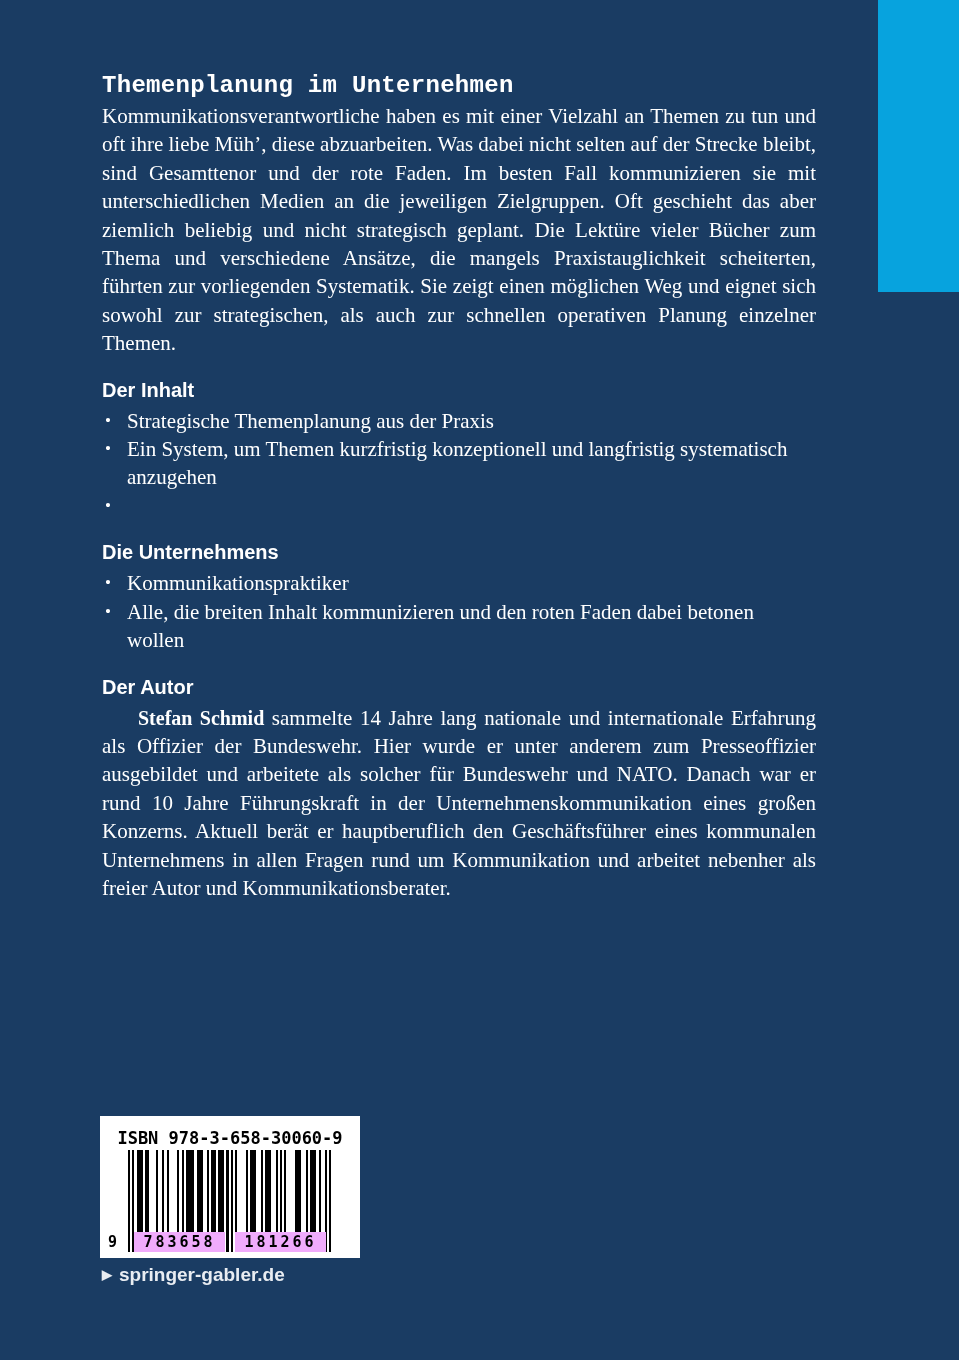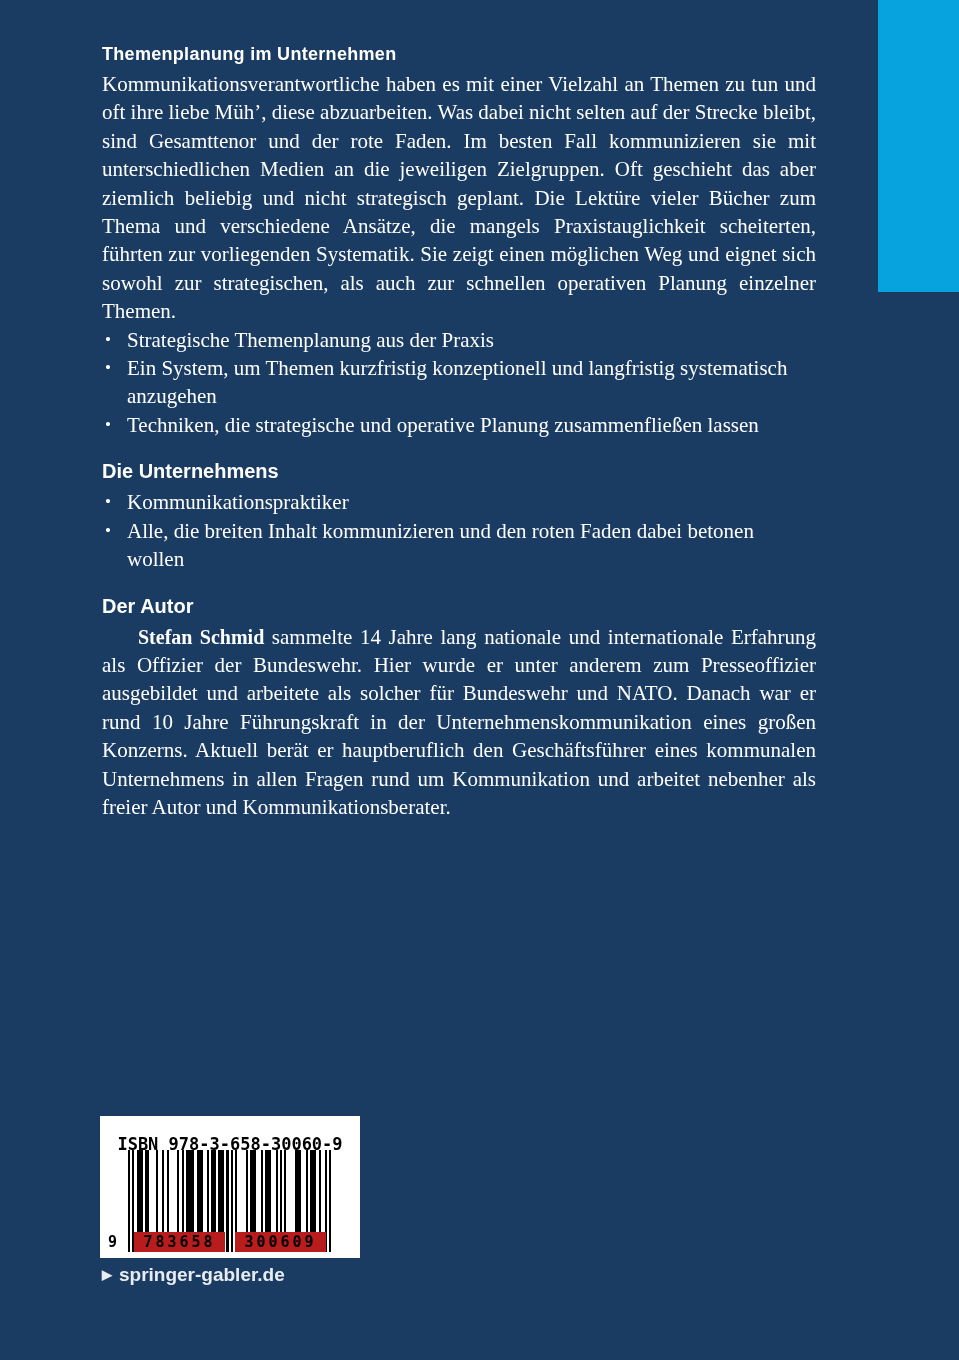--- a/index.html
+++ b/index.html
@@ -8,22 +8,22 @@
     position:relative; width:959px; height:1360px;
     background:#1A3C63; overflow:hidden;
     font-family:"Liberation Serif", serif; color:#ffffff;
   }
   .stripe {
     position:absolute; top:0; right:0;
     width:81px; height:292px; background:#07A3DE;
   }
   .content { position:absolute; left:102px; top:0; width:714px; }
   h1.title {
-    font-family:Liberation Sans, sans-serif; font-weight:bold;
-    font-size:18px; line-height:32px; margin-top:38px; letter-spacing:0.3px;
+    font-family:Liberation Mono, monospace; font-weight:bold;
+    font-size:24px; line-height:32px; margin-top:70px; letter-spacing:0.3px;
   }
   p.intro {
     font-size:21px; line-height:28.4px;
     text-align:justify;
   }
   h2.sec {
     font-family:"Liberation Sans", sans-serif; font-weight:bold;
     font-size:20px; line-height:27px; margin-top:19px; margin-bottom:3px;
   }
   .bullets { }
@@ -32,33 +32,33 @@
   p.author-p { font-size:21px; line-height:28.4px; text-align:justify; }
   .author-name {
     font-family:Liberation Serif, serif; font-weight:bold; font-size:20px;margin-left:36px;
   }
   
   .isbn-box {
     position:absolute; left:100px; top:1116px; width:260px; height:142px;
     background:#ffffff; color:#000;
   }
   .isbn-label {
-    margin-top:18px; text-align:center;
+    margin-top:12px; text-align:center;
     font-family:"DejaVu Sans Mono", monospace; font-weight:bold;
     font-size:17px; line-height:20px; letter-spacing:0px; white-space:nowrap;
   }
   .bars-wrap {
     position:absolute; left:28px; top:34px; width:204px; height:102px;
   }
   .bars { display:flex; width:100%; height:100%; }
   .bc-module { flex:1; }
   .bc-module.on { background:#000; }
   .digit {
     position:absolute; bottom:0; height:20px; line-height:21px;
-    background:#b91c1c; color:#000; text-align:center;
+    background:#f0abfc; color:#000; text-align:center;
     font-family:"DejaVu Sans Mono", monospace; font-weight:bold;
     font-size:15px; letter-spacing:3px; overflow:hidden; white-space:nowrap;
   }
   .digit.lead { left:-20px; width:17px; background:transparent; letter-spacing:0; text-align:left; }
   .digit.g1 { left:6px;  width:91px; }
   .digit.g2 { left:107px; width:91px; }
   
   .footer {
     position:absolute; left:102px; top:1263px;
     font-family:"Liberation Sans", sans-serif; font-weight:bold;
@@ -71,32 +71,32 @@
 <body>
 
 <div class="page">
   <div class="stripe"></div>
 
   <div class="content">
     <h1 class="title">Themenplanung im Unternehmen</h1>
 
     <p class="intro">Kommunikationsverantwortliche haben es mit einer Vielzahl an Themen zu tun und oft ihre liebe Müh’, diese abzuarbeiten. Was dabei nicht selten auf der Strecke bleibt, sind Gesamttenor und der rote Faden. Im besten Fall kommunizieren sie mit unterschiedlichen Medien an die jeweiligen Zielgruppen. Oft geschieht das aber ziemlich beliebig und nicht strategisch geplant. Die Lektüre vieler Bücher zum Thema und verschiedene Ansätze, die mangels Praxistauglichkeit scheiterten, führten zur vorliegenden Systematik. Sie zeigt einen möglichen Weg und eignet sich sowohl zur strategischen, als auch zur schnellen operativen Planung einzelner Themen.</p>
 
+    <h2 class="sec">Der Inhalt</h2>
     <div class="bullets">
       <div class="bullet">
         <span class="marker">•</span>
         <span class="btext">Strategische Themenplanung aus der Praxis</span>
       </div>
       <div class="bullet">
         <span class="marker">•</span>
         <span class="btext">Ein System, um Themen kurzfristig konzeptionell und langfristig systematisch anzugehen</span>
       </div>
       <div class="bullet">
         <span class="marker">•</span>
-        <span class="btext">Techniken, die strategische und operative Planung zusammenfließen lassen</span>
       </div>
     </div>
 
     <h2 class="sec">Die Unternehmens</h2>
     <div class="bullets">
       <div class="bullet">
         <span class="marker">•</span>
         <span class="btext">Kommunikationspraktiker</span>
       </div>
       <div class="bullet">
@@ -204,21 +204,21 @@
           <div class="bc-module"></div>
           <div class="bc-module on"></div>
           <div class="bc-module"></div>
           <div class="bc-module"></div>
           <div class="bc-module on"></div>
           <div class="bc-module"></div>
           <div class="bc-module on"></div>
         </div>
       <div class="digit lead">9</div>
       <div class="digit g1">783658</div>
-      <div class="digit g2">300609</div>
+      <div class="digit g2">181266</div>
     </div>
   </div>
 
   <div class="footer">
     <span class="arrow">▶</span>
     <span>springer-gabler.de</span>
   </div>
 </div>
 
 </body></html>

